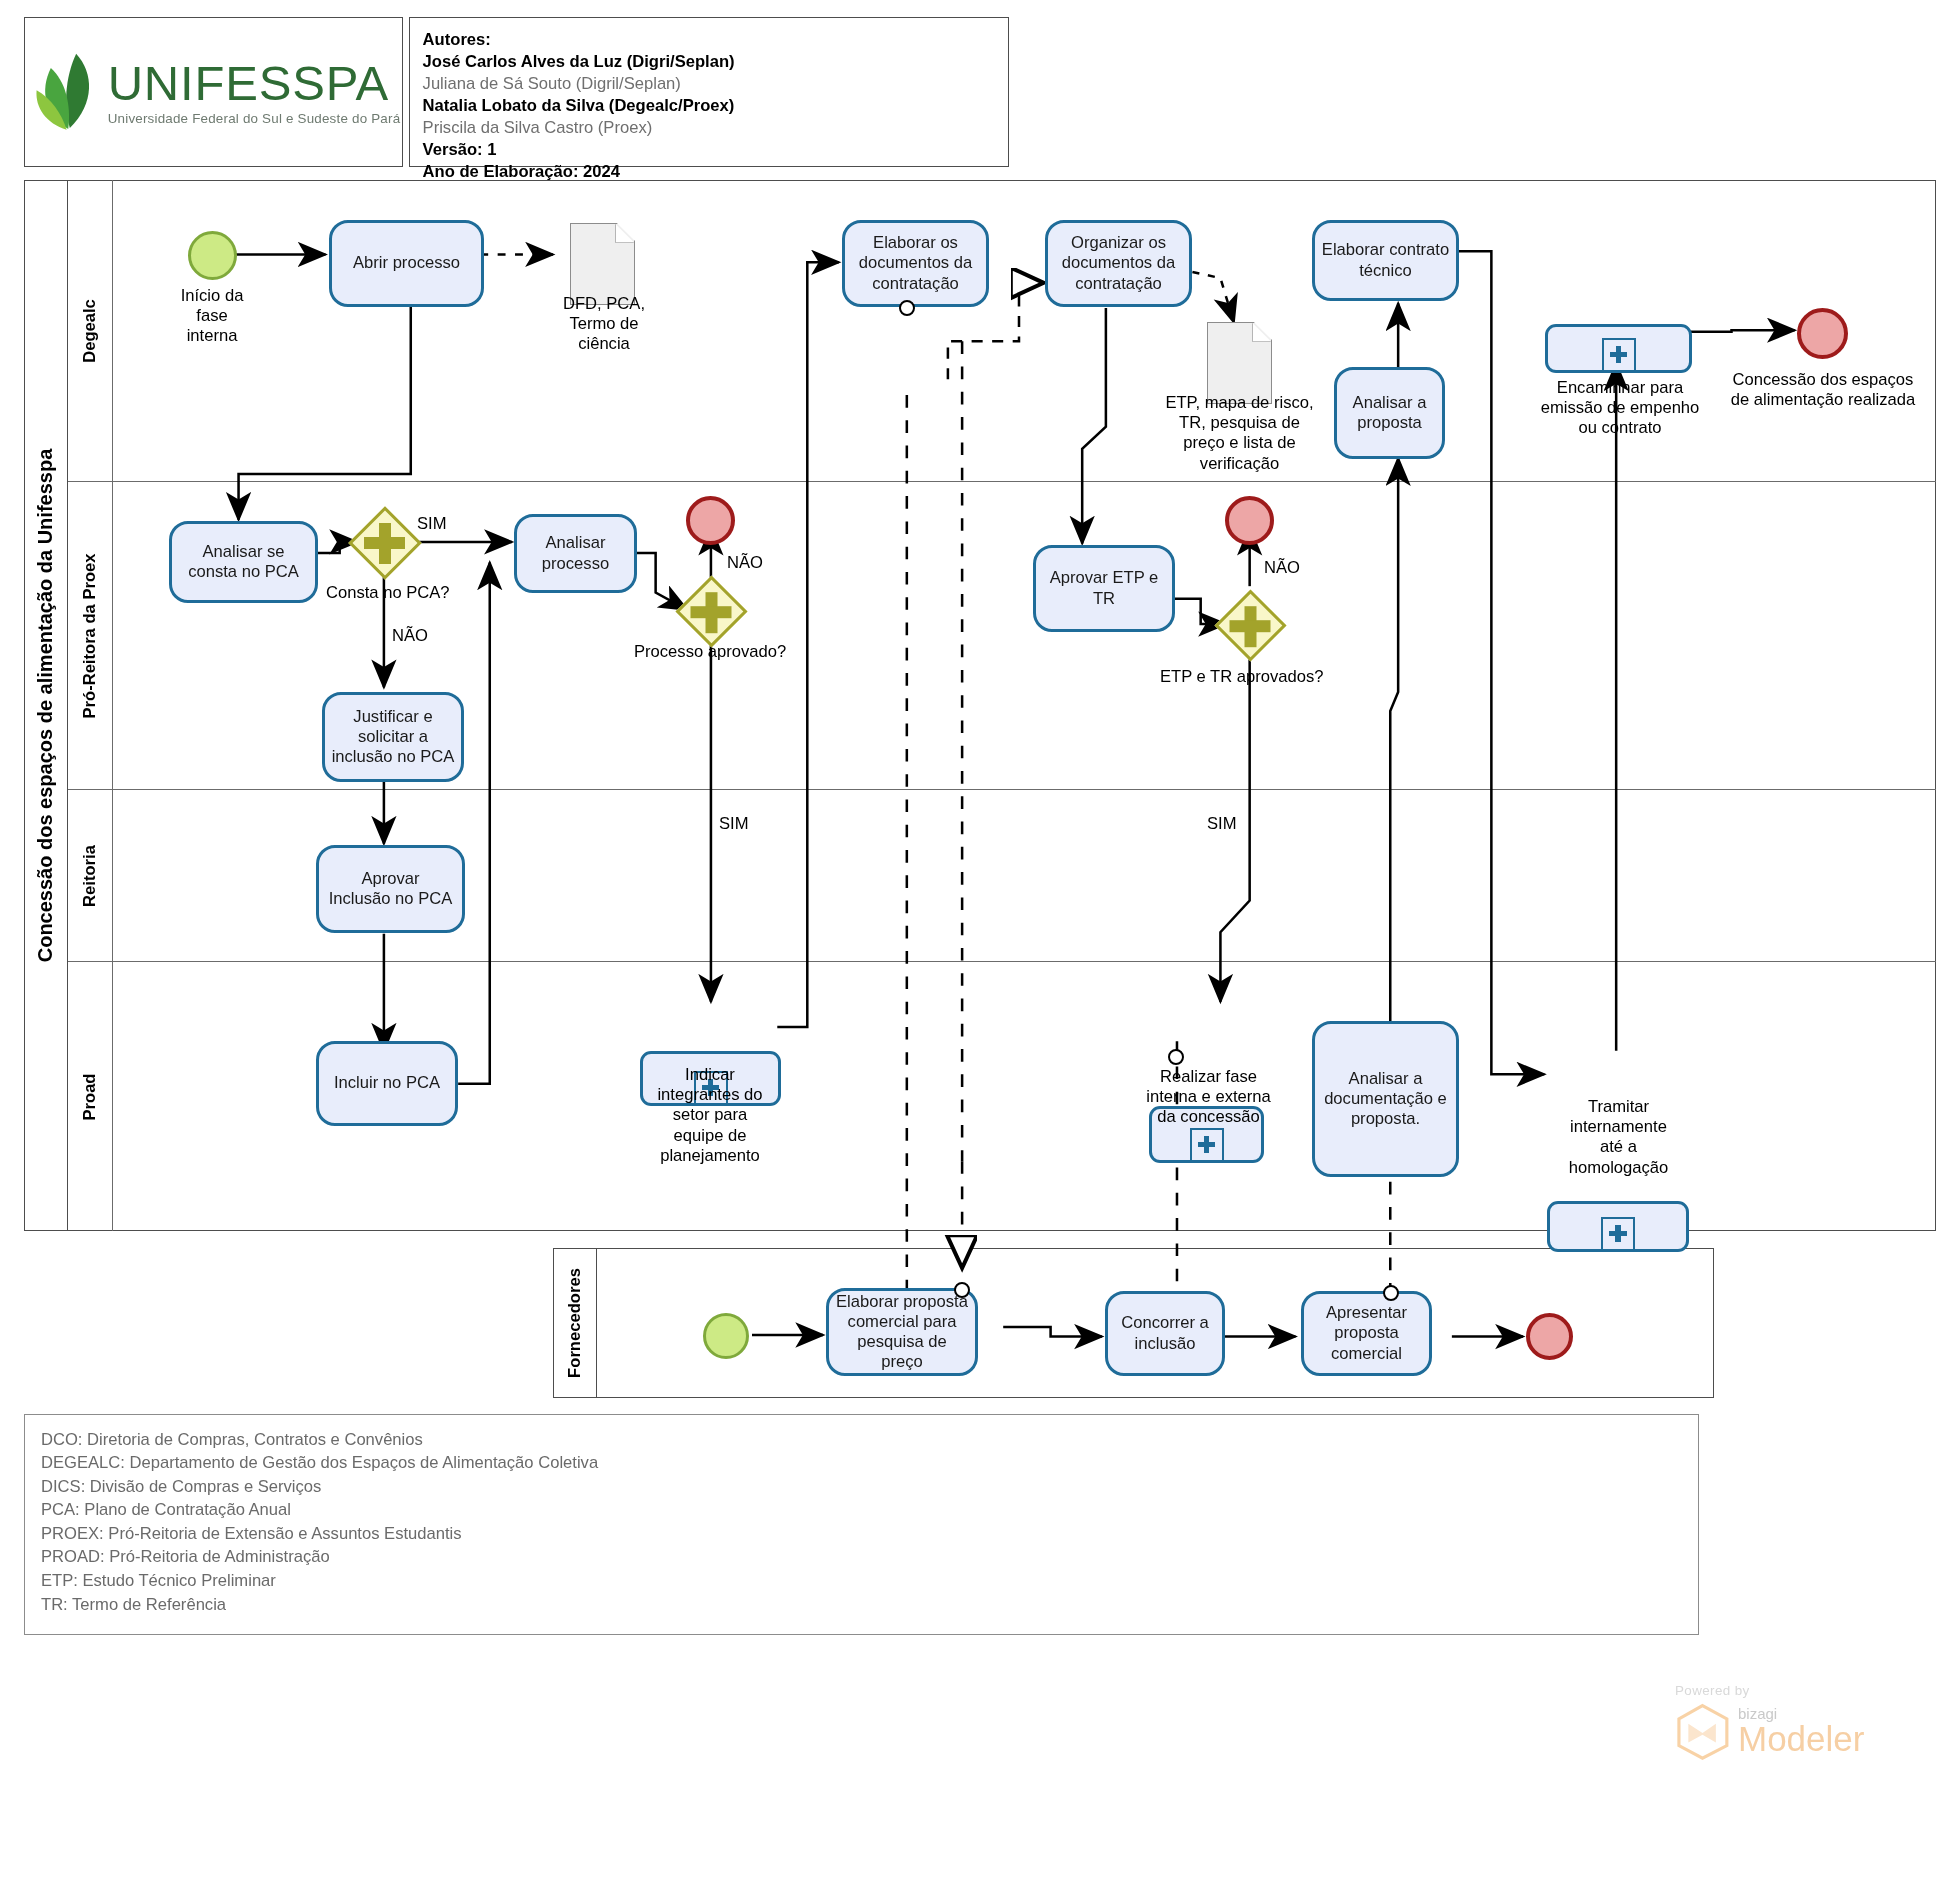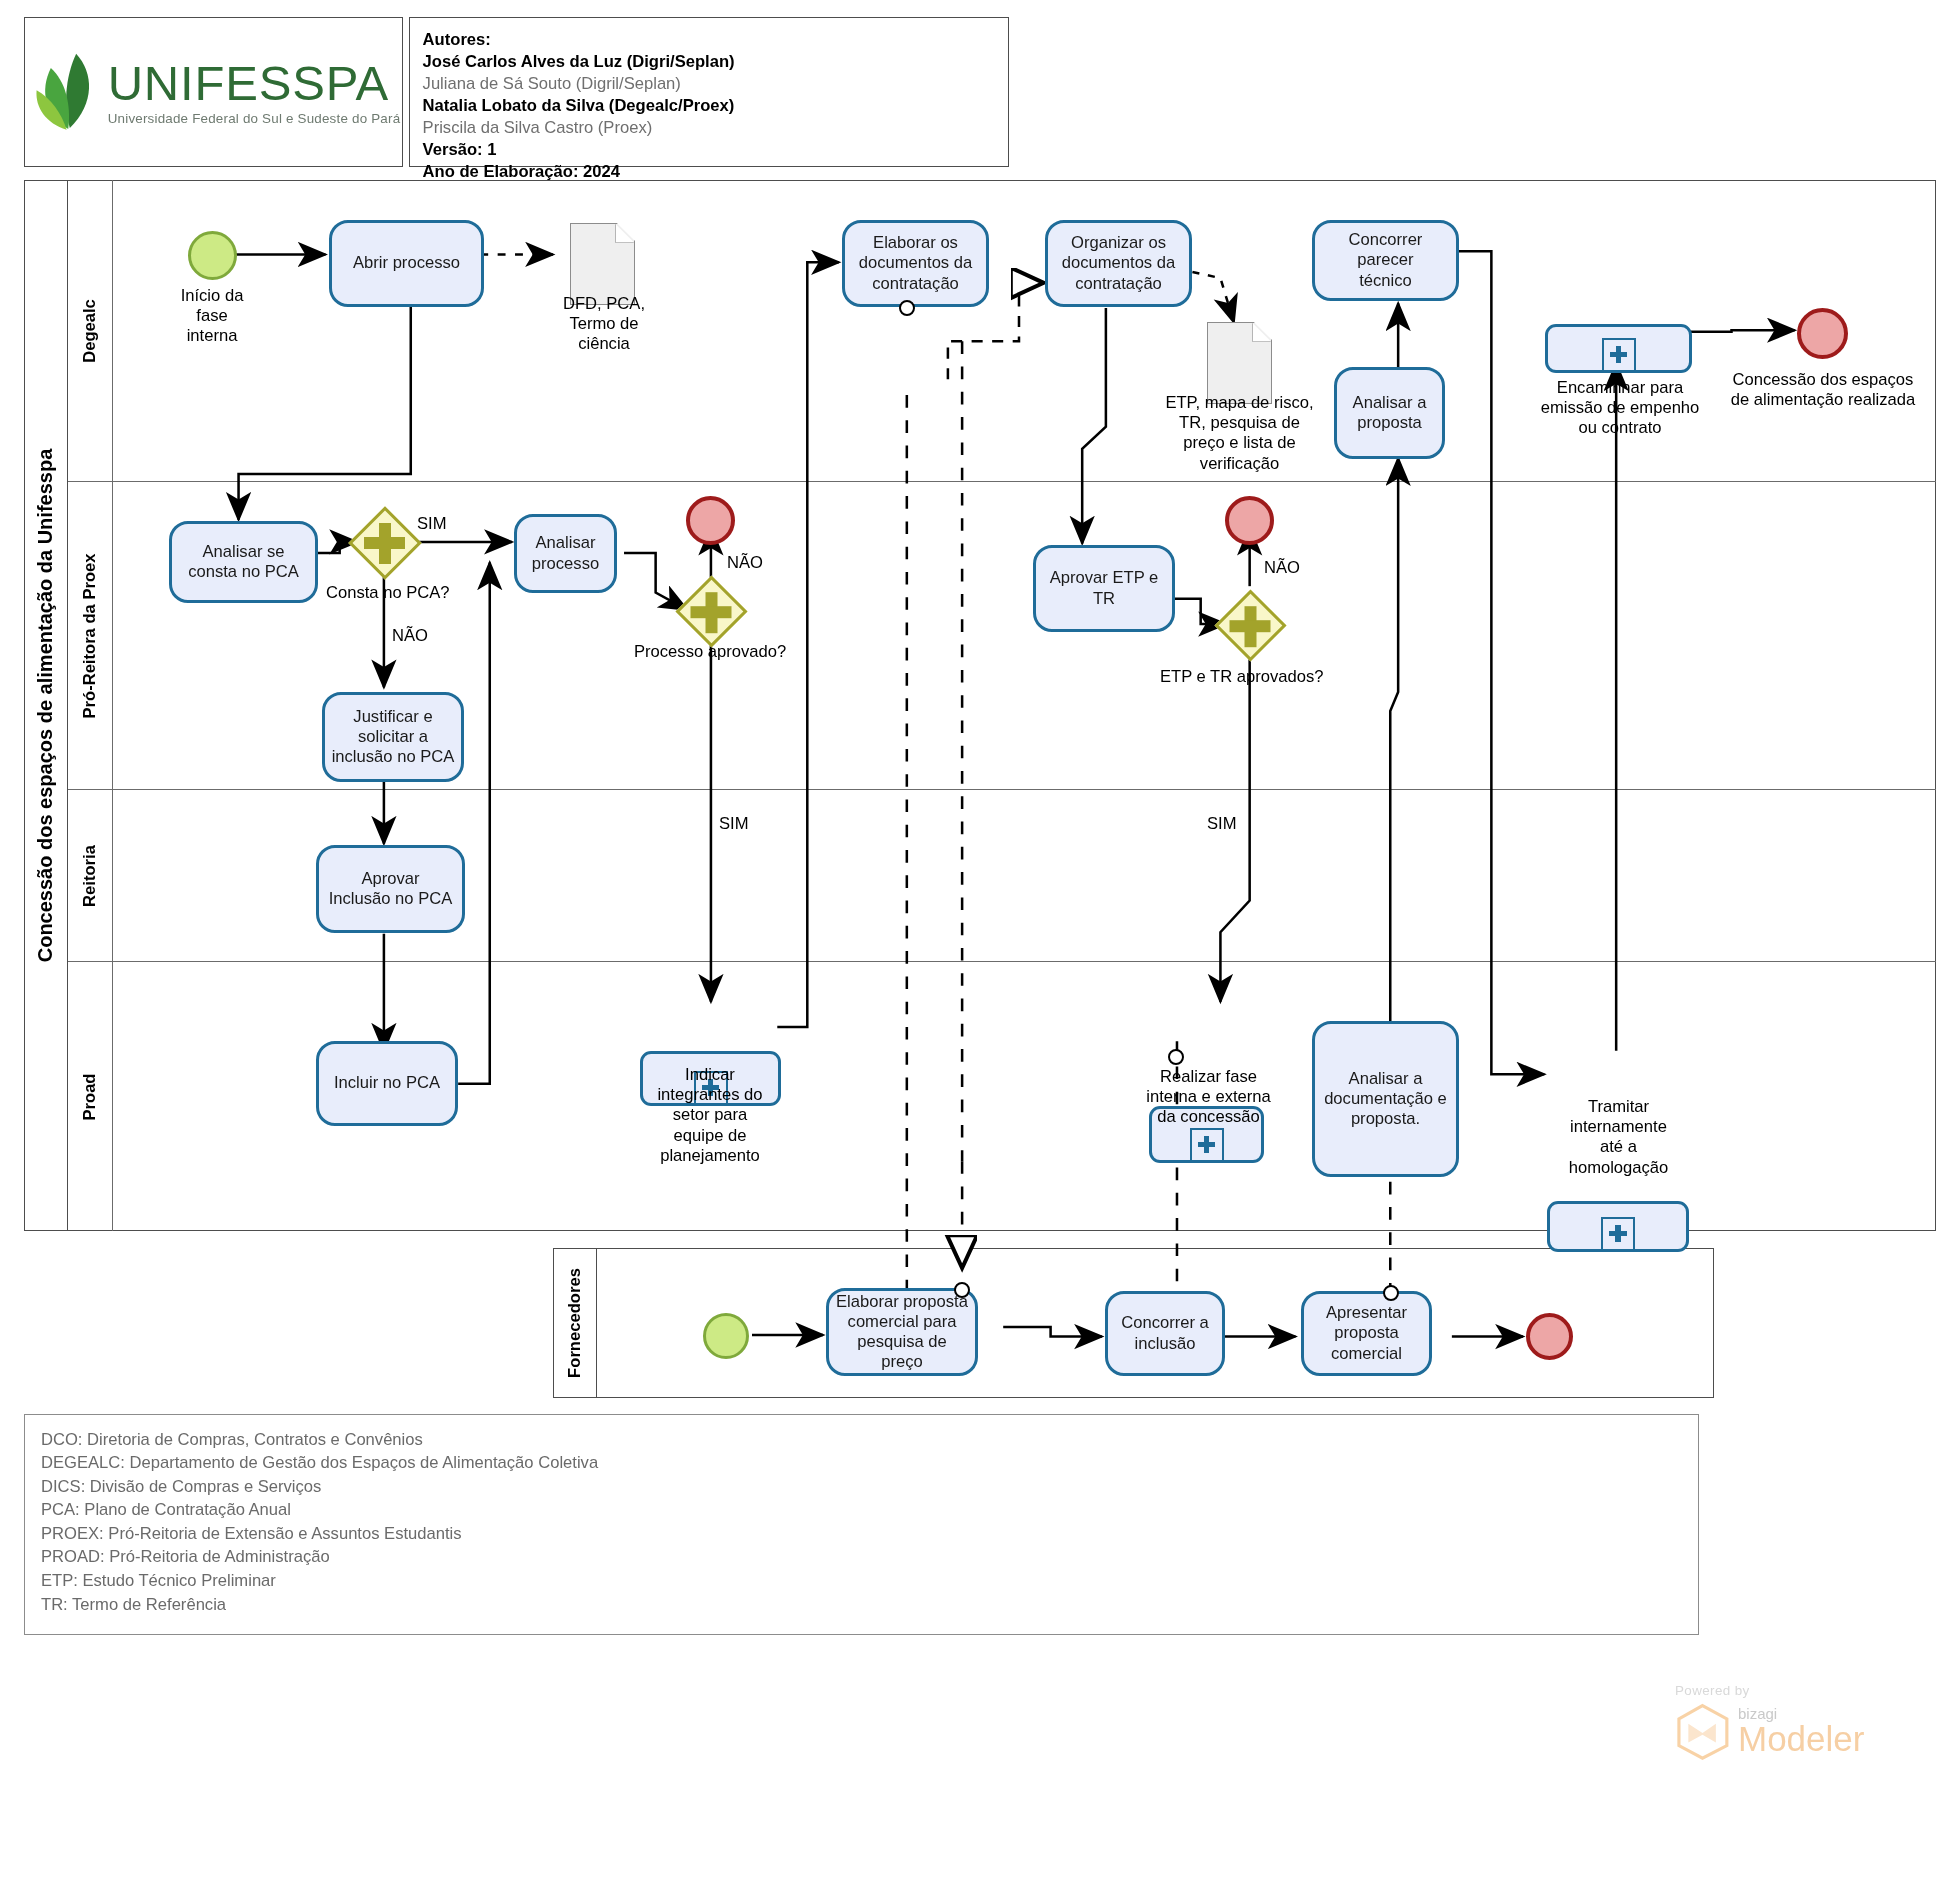--- a/index.html
+++ b/index.html
@@ -236,21 +236,21 @@
 contratação</div>
 
   <div class="abs doc" style="left:1207px;top:322px;width:65px;height:82px;">
     <div class="doc-fold"></div>
   </div>
   <div class="abs ext-label" style="left: 1158px; top: 393px; width: 163px; white-space: pre-line;">ETP, mapa de risco,
 TR, pesquisa de
 preço e lista de
 verificação</div>
 
-  <div class="abs task" style="left: 1312px; top: 220px; width: 147px; height: 81px; white-space: pre-line;">Concorrer parecer
+  <div class="abs task" style="left: 1312px; top: 220px; width: 147px; height: 81px; white-space: pre-line;">Elaborar contrato
 técnico</div>
   <div class="abs task" style="left: 1334px; top: 367px; width: 111px; height: 92px; white-space: pre-line;">Analisar a
 proposta</div>
 
   <div class="abs subproc" style="left:1545px;top:324px;width:147px;height:49px;">
     <div class="sp-plus"></div>
   </div>
   <div class="abs ext-label" style="left: 1525px; top: 378px; width: 190px; white-space: pre-line;">Encaminhar para
 emissão de empenho
 ou contrato</div>
@@ -262,21 +262,21 @@
   <div class="abs task" style="left: 169px; top: 521px; width: 149px; height: 82px; white-space: pre-line;">Analisar se
 consta no PCA</div>
 
   <div class="abs gw" style="left:359px;top:517px;width:52px;height:52px;">
     <div class="gw-x"></div>
   </div>
   <div class="abs lbl" style="left:326px;top:583px;">Consta no PCA?</div>
   <div class="abs lbl" style="left:417px;top:514px;">SIM</div>
   <div class="abs lbl" style="left:392px;top:626px;">NÃO</div>
 
-  <div class="abs task" style="left: 514px; top: 514px; width: 103px; height: 79px; white-space: pre-line;">Analisar
+  <div class="abs task" style="left: 514px; top: 514px; width: 123px; height: 79px; white-space: pre-line;">Analisar
 processo</div>
 
   <div class="abs ev-end" style="left:686px;top:496px;width:49px;height:49px;"></div>
   <div class="abs lbl" style="left:727px;top:553px;">NÃO</div>
 
   <div class="abs gw" style="left:686px;top:586px;width:51px;height:51px;">
     <div class="gw-x"></div>
   </div>
   <div class="abs lbl" style="left:634px;top:642px;">Processo aprovado?</div>
 

